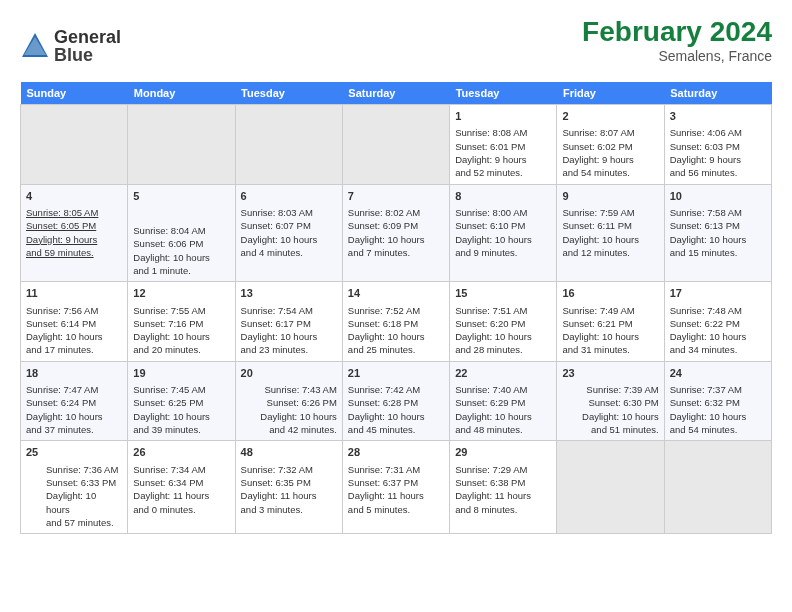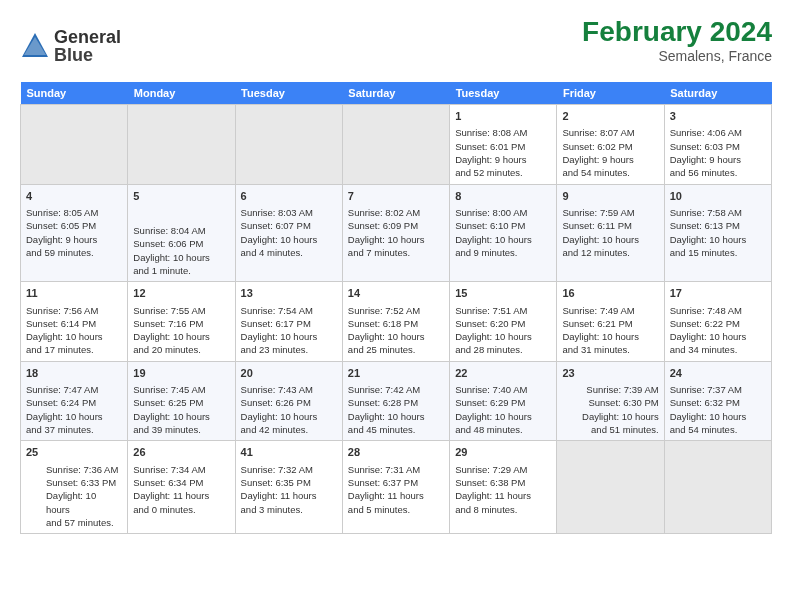--- a/index.html
+++ b/index.html
@@ -155,21 +155,21 @@
             <span class="day-number">3</span>
             <div class="day-info" style="white-space: pre-line;">Sunrise: 4:06 AM
 Sunset: 6:03 PM
 Daylight: 9 hours
 and 56 minutes.</div>
           </td>
         </tr>
         <tr>
           <td>
             <span class="day-number">4</span>
-            <div class="day-info" style="white-space: pre-line;">Sunrise: 8:05 AM
+            <div class="day-info" style="white-space: pre-line; text-decoration: underline;">Sunrise: 8:05 AM
 Sunset: 6:05 PM
 Daylight: 9 hours
 and 59 minutes.</div>
           </td>
           <td>
             <span class="day-number">5</span>
             <div class="day-info" style="white-space: pre-line; margin-top: 20px;">Sunrise: 8:04 AM
 Sunset: 6:06 PM
 Daylight: 10 hours
 and 1 minute.</div>
@@ -271,21 +271,21 @@
           </td>
           <td>
             <span class="day-number">19</span>
             <div class="day-info" style="white-space: pre-line;">Sunrise: 7:45 AM
 Sunset: 6:25 PM
 Daylight: 10 hours
 and 39 minutes.</div>
           </td>
           <td>
             <span class="day-number">20</span>
-            <div class="day-info" style="white-space: pre-line;">Sunrise: 7:43 AM
+            <div class="day-info" style="white-space: pre-line; text-align: right;">Sunrise: 7:43 AM
 Sunset: 6:26 PM
 Daylight: 10 hours
 and 42 minutes.</div>
           </td>
           <td>
             <span class="day-number">21</span>
             <div class="day-info" style="white-space: pre-line;">Sunrise: 7:42 AM
 Sunset: 6:28 PM
 Daylight: 10 hours
 and 45 minutes.</div>
@@ -321,21 +321,21 @@
 and 57 minutes.</div>
           </td>
           <td>
             <span class="day-number">26</span>
             <div class="day-info" style="white-space: pre-line;">Sunrise: 7:34 AM
 Sunset: 6:34 PM
 Daylight: 11 hours
 and 0 minutes.</div>
           </td>
           <td>
-            <span class="day-number">41</span>
+            <span class="day-number">48</span>
             <div class="day-info" style="white-space: pre-line;">Sunrise: 7:32 AM
 Sunset: 6:35 PM
 Daylight: 11 hours
 and 3 minutes.</div>
           </td>
           <td>
             <span class="day-number">28</span>
             <div class="day-info" style="white-space: pre-line;">Sunrise: 7:31 AM
 Sunset: 6:37 PM
 Daylight: 11 hours

